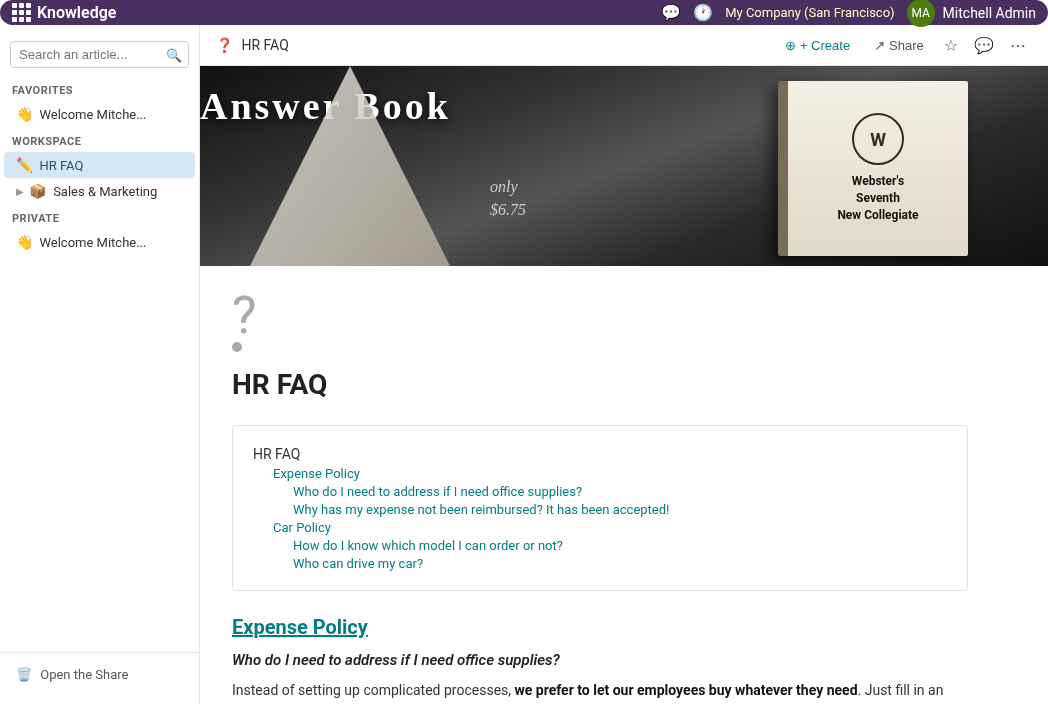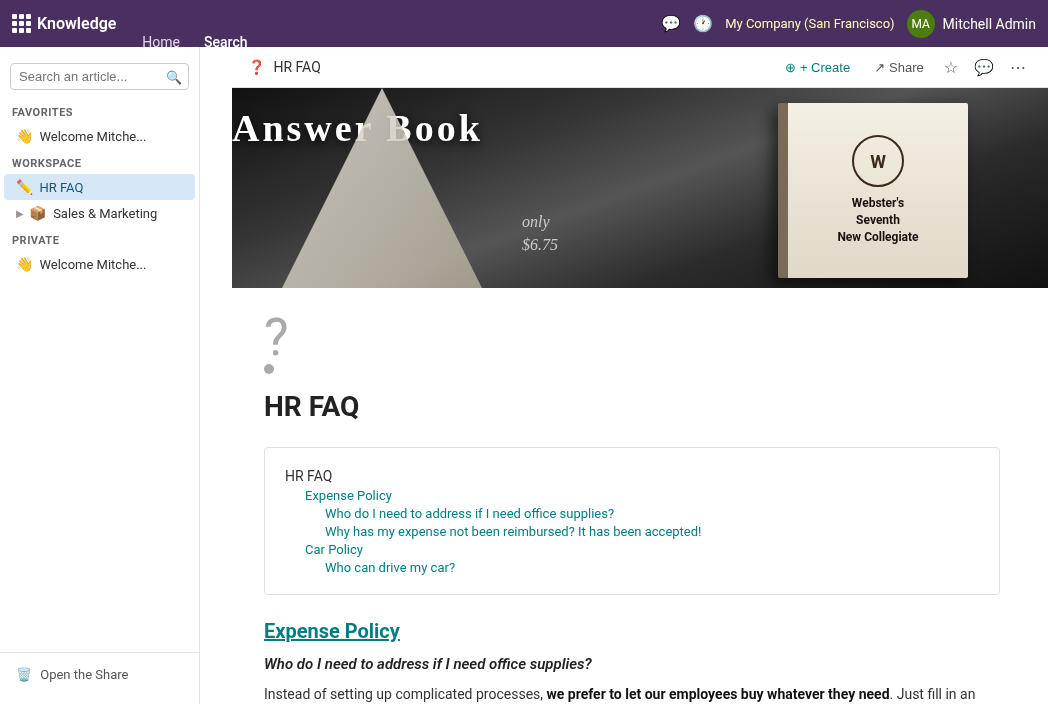--- a/index.html
+++ b/index.html
@@ -2,45 +2,46 @@
 <html><head>
   <meta charset="utf-8">
   <style>
     * { box-sizing: border-box; margin: 0; padding: 0; }
     body { font-family: -apple-system, BlinkMacSystemFont, 'Segoe UI', Roboto, sans-serif; font-size: 14px; background: #fff; display: flex; flex-direction: column; height: 704px; overflow: hidden; }
 
     
     .top-nav {
       background: #4a3060;
       color: #fff;
-      height: 47px;
+      height: 25px;
       display: flex;
       align-items: center;
       padding: 0 12px;
       flex-shrink: 0;
       gap: 8px;
+      border-radius: 13px;
     }
     .top-nav-logo {
       display: flex; align-items: center; gap: 6px; cursor: pointer;
     }
     .grid-icon { display: grid; grid-template-columns: repeat(3,5px); gap: 2px; }
     .grid-dot { width: 5px; height: 5px; background: #fff; border-radius: 1px; }
     .top-nav-brand { font-size: 16px; font-weight: 600; color: #fff; }
     .top-nav-links { display: flex; gap: 4px; margin-left: 8px; }
     .top-nav-link { color: #e0d8ec; padding: 4px 10px; border-radius: 4px; cursor: pointer; font-size: 14px; margin-top: 36px; }
     .top-nav-link.active { color: #fff; font-weight: 500; }
     .top-nav-spacer { flex: 1; }
     .top-nav-icons { display: flex; align-items: center; gap: 12px; }
     .top-nav-icon { color: #e0d8ec; cursor: pointer; font-size: 16px; }
     .top-nav-company { color: #fef9c3; font-size: 13px; cursor: pointer; }
     .top-nav-user { display: flex; align-items: center; gap: 8px; color: #fff; cursor: pointer; }
     .avatar { width: 28px; height: 28px; border-radius: 50%; background: #4d7c0f; display: flex; align-items: center; justify-content: center; font-size: 12px; color: #fff; overflow: hidden; }
 
     
-    .main-layout { display: flex; flex: 1; overflow: hidden; gap: 32px; }
+    .main-layout { display: flex; flex: 1; overflow: hidden; }
 
     
     .sidebar {
       width: 200px;
       background: #fff;
       border-right: 1px solid #e5e5e5;
       display: flex;
       flex-direction: column;
       flex-shrink: 0;
       overflow-y: auto;
@@ -260,36 +261,37 @@
 
         <div style="position:absolute;left:50px;top:0;bottom:0;width:200px;background:linear-gradient(135deg,#e8e4dc,#b0a898);clip-path:polygon(50% 0%,0% 100%,100% 100%);opacity:0.85;"></div>
 
         <div style="position:absolute;right:80px;top:15px;width:190px;height:175px;background:linear-gradient(180deg,#f5f0e5,#e0d8c8);border-left:10px solid #7a6a58;border-radius:2px;box-shadow:-6px 6px 16px rgba(0,0,0,0.6);display:flex;flex-direction:column;align-items:center;justify-content:center;padding:14px;">
           <div style="width:52px;height:52px;border-radius:50%;border:2px solid #3a2a1a;display:flex;align-items:center;justify-content:center;margin-bottom:8px;">
             <span style="font-size:18px;font-weight:bold;color:#3a2a1a;">W</span>
           </div>
           <div style="font-size:12px;font-weight:bold;color:#1a1010;text-align:center;line-height:1.4;">Webster's<br>Seventh<br>New Collegiate</div>
         </div>
 
-        <div style="position:absolute;left:290px;bottom:32px;color:#ccc;font-size:16px;font-style:italic;font-family:Georgia,serif;line-height:1.4;">only<br>$6.75</div>
+        <div style="position:absolute;left:290px;bottom:45px;color:#ccc;font-size:16px;font-style:italic;font-family:Georgia,serif;line-height:1.4;">only<br>$6.75</div>
       </div>
     </div>
 
     <div class="article-content">
 
       <div style="font-size:52px;color:#aaa;line-height:1;margin-bottom:0;">?</div>
       <div style="width:10px;height:10px;background:#aaa;border-radius:50%;margin-bottom:16px;"></div>
       <h1 class="article-title">HR FAQ</h1>
 
       <div class="toc-box">
         <div class="toc-item-l1">HR FAQ</div>
         <a class="toc-item-l2" href="#">Expense Policy</a>
         <a class="toc-item-l3" href="#">Who do I need to address if I need office supplies?</a>
         <a class="toc-item-l3" href="#">Why has my expense not been reimbursed? It has been accepted!</a>
         <a class="toc-item-l2" href="#">Car Policy</a>
+        <a class="toc-item-l3" href="#">How do I know which model I can order or not?</a>
         <a class="toc-item-l3" href="#">Who can drive my car?</a>
       </div>
 
       <h2 class="section-title">Expense Policy</h2>
       <p class="section-subtitle">Who do I need to address if I need office supplies?</p>
       <p class="section-text">
         <span>Instead of setting up complicated processes, </span><strong>we prefer to let our employees buy whatever they need</strong><span>. Just fill in an expense and we will reimburse you.</span>
       </p>
     </div>
   </div>

